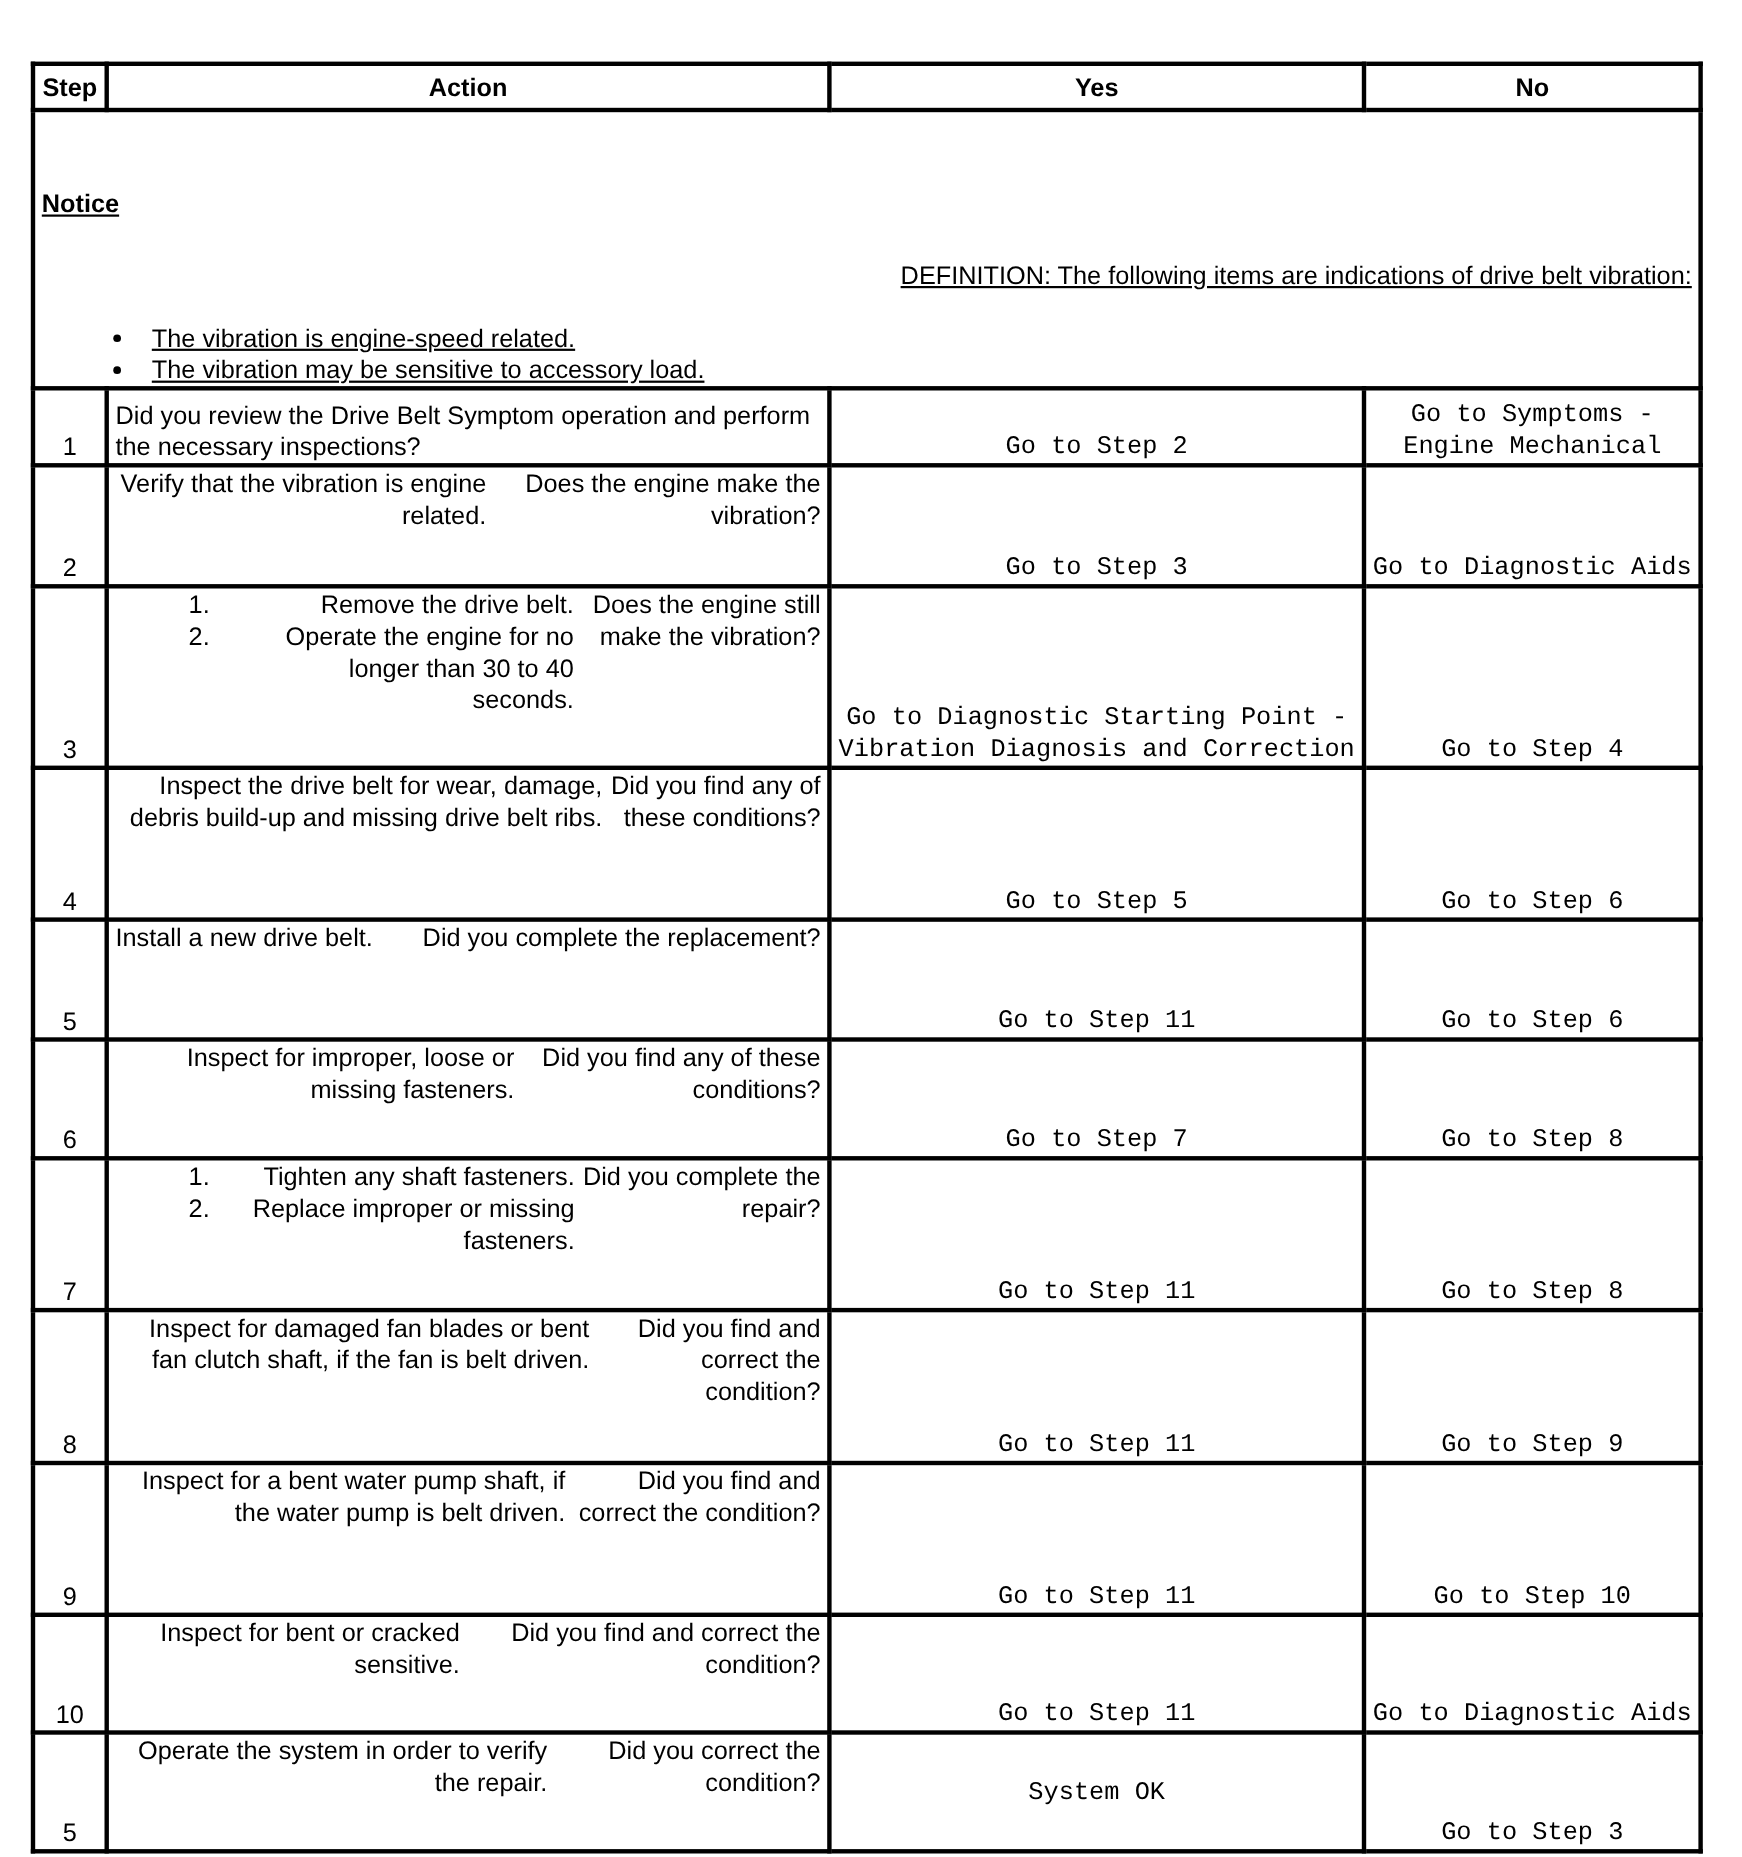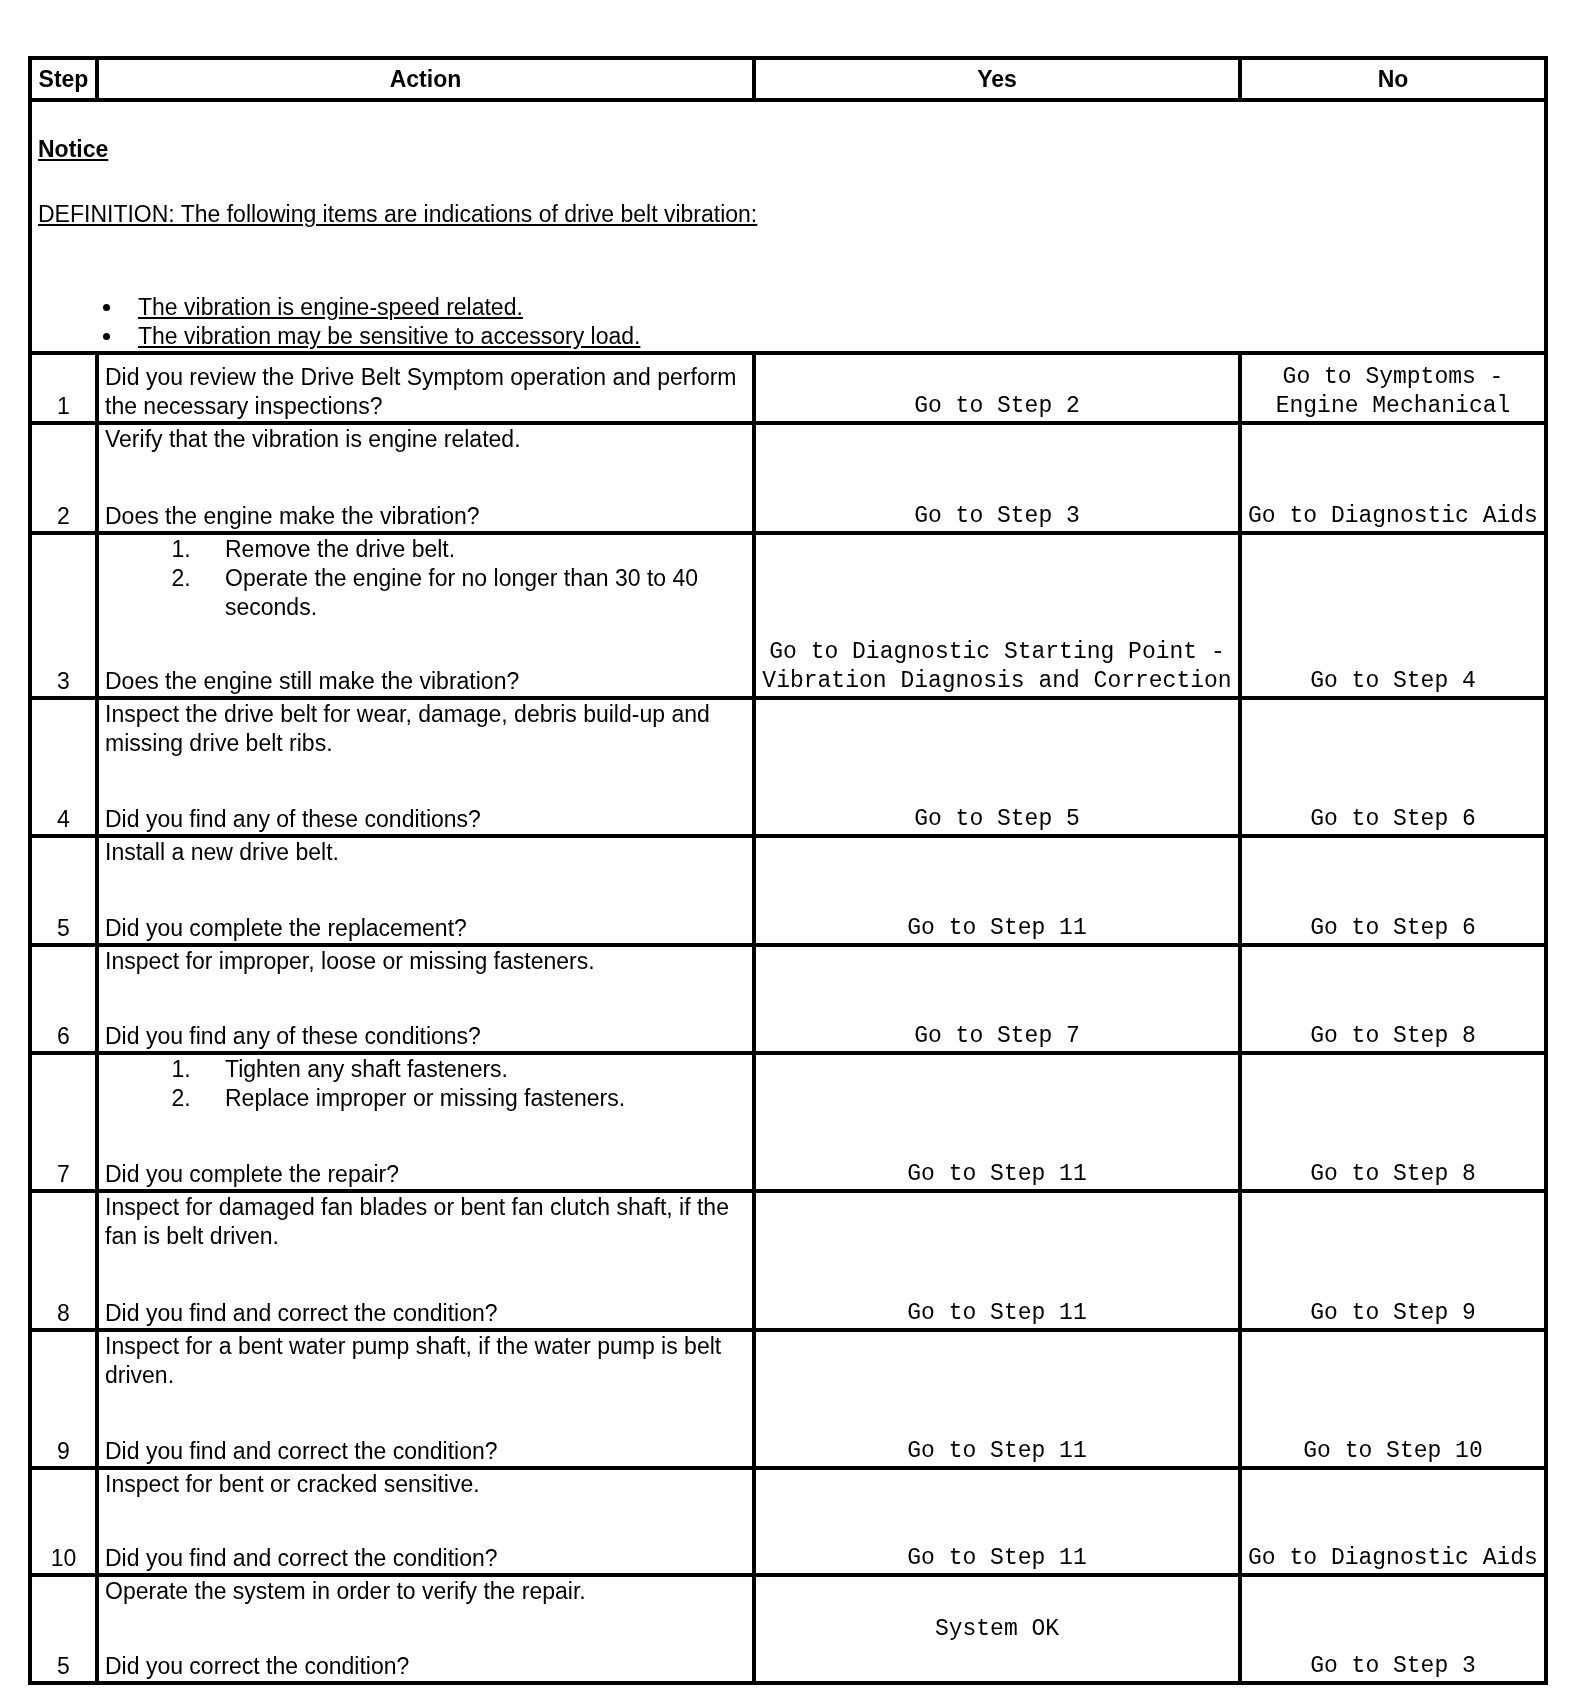--- a/index.html
+++ b/index.html
@@ -12,24 +12,24 @@
   table.diag td, table.diag th {
     border:4px solid #000; padding:0 6px; vertical-align:bottom;
     font-size:23px; line-height:29px; font-weight:normal;
   }
   table.diag th { font-weight:bold; text-align:center; vertical-align:middle; height:38px; padding:0 4px; }
   th.step-h { text-align:left; padding-left:4px; }
   td.step { text-align:center; vertical-align:middle; padding:0; }
   td.yes, td.no { text-align:center;font-family:Liberation Mono, monospace; }
   td.notice { vertical-align:top; padding:6px 4px 10px 4px;text-decoration:underline; }
   .notice-title { font-weight:bold; margin-bottom:36px; }
-  .notice-def { margin-bottom:64px; }
+  .notice-def { margin-bottom:28px;text-align:right; }
   ul.bullets { margin:0; padding-left:86px; }
   ul.bullets li { padding-left:14px; }
-  .action-cell { display:flex; flex-direction:column; justify-content:space-between; height:100%; }
+  .action-cell { display:flex; flex-direction:row; justify-content:space-between; height:100%;text-align:right; }
   td.action { vertical-align:top; padding-top:2px; padding-bottom:2px; }
   ol.substeps { margin:0; padding-left:92px; }
   ol.substeps li { padding-left:28px; }
 </style>
 </head>
 <body>
 
 <table class="diag">
   <colgroup>
     <col style="width:67px">

